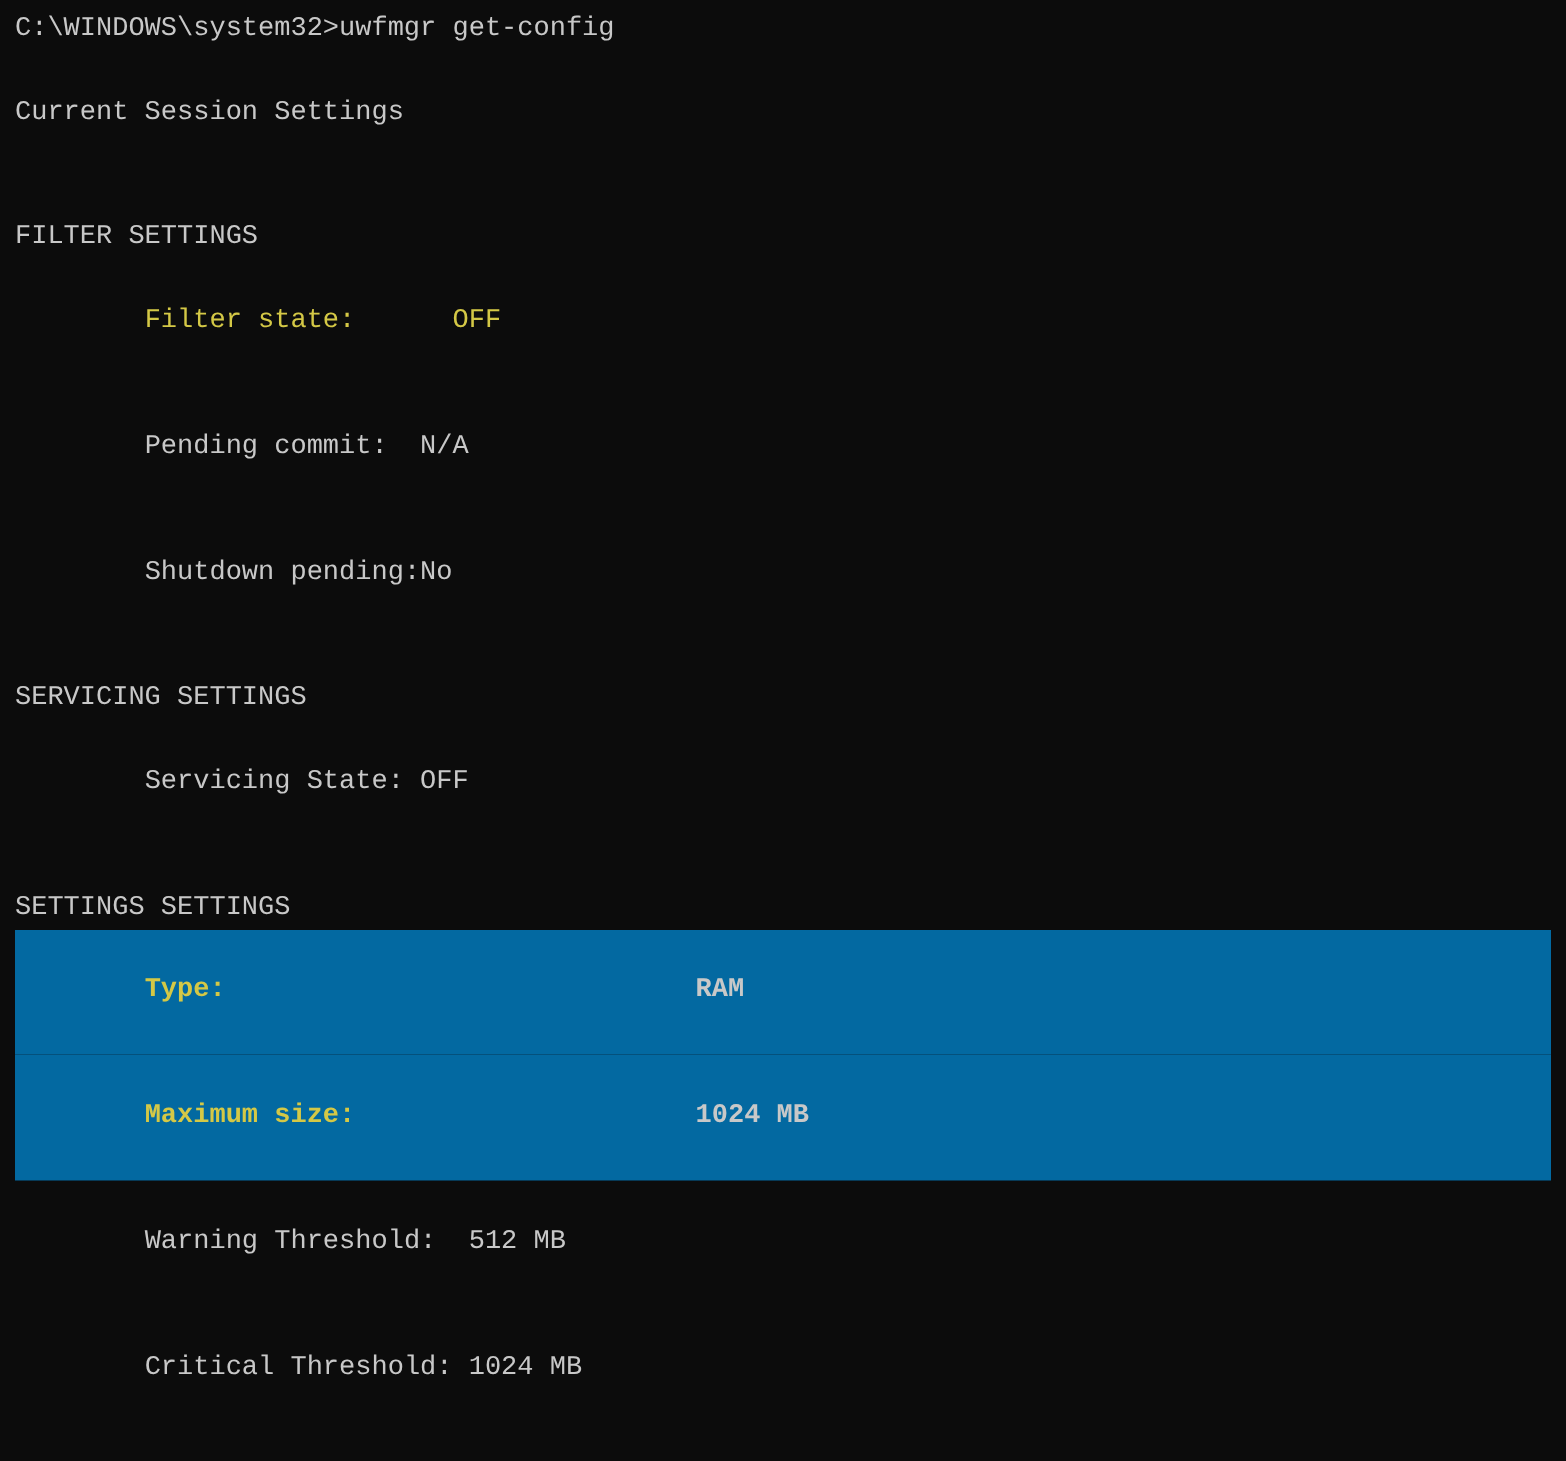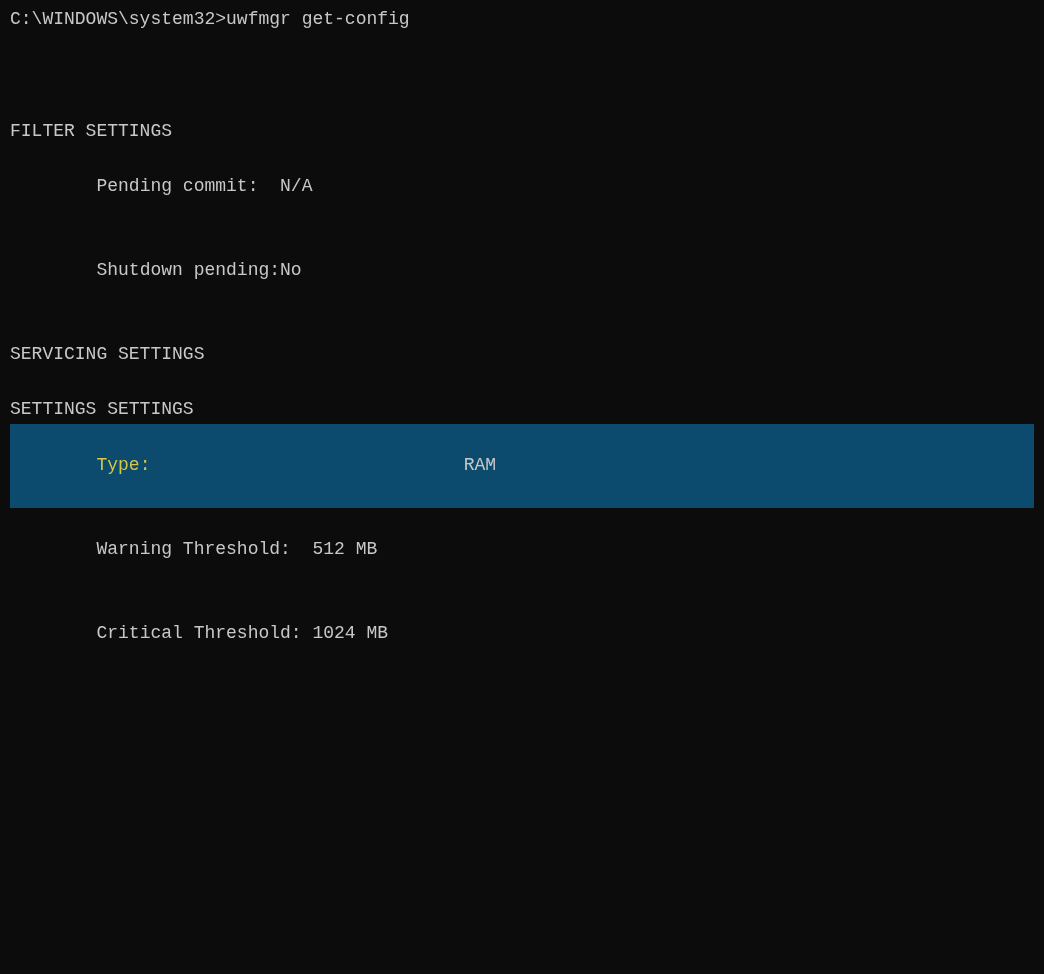--- a/index.html
+++ b/index.html
@@ -28,64 +28,75 @@
 
     .line {
       white-space: pre;
       display: block;
     }
 
     .white { color: #c8c8c8; }
     .yellow { color: #d4c846; }
 
     .highlight-row {
-      background-color: #0c4a6e;
+      background-color: #0369a1;
       display: block;
       white-space: pre;
+      font-weight: bold;
     }
 
     .empty { display: block; height: 1.55em; }
   </style>
 </head>
 <body>
 
 <div class="terminal">
 
   <span class="line white">C:\WINDOWS\system32&gt;uwfmgr get-config</span>
 
   <span class="empty"></span>
 
+  <span class="line white">Current Session Settings</span>
 
   <span class="empty"></span>
   <span class="empty"></span>
 
   <span class="line white">FILTER SETTINGS</span>
 
+  <span class="line">
+    <span class="yellow">    Filter state:      </span><span class="yellow">OFF</span>
+  </span>
 
   <span class="line white">
     <span>    Pending commit:  </span><span>N/A</span>
   </span>
 
   <span class="line white">
     <span>    Shutdown pending:</span><span>No</span>
   </span>
 
   <span class="empty"></span>
 
   <span class="line white">SERVICING SETTINGS</span>
 
+  <span class="line white">
+    <span>    Servicing State: </span><span>OFF</span>
+  </span>
 
   <span class="empty"></span>
 
   <span class="line white">SETTINGS SETTINGS</span>
 
   <span class="highlight-row">
     <span class="yellow">    Type:                             </span><span class="white">RAM</span>
   </span>
 
+  <span class="highlight-row">
+    <span class="yellow">    Maximum size:                     </span><span class="white">1024 MB</span>
+  </span>
 
   <span class="line white">
     <span>    Warning Threshold:  </span><span>512 MB</span>
   </span>
 
   <span class="line white">
     <span>    Critical Threshold: </span><span>1024 MB</span>
   </span>
 
 </div>

